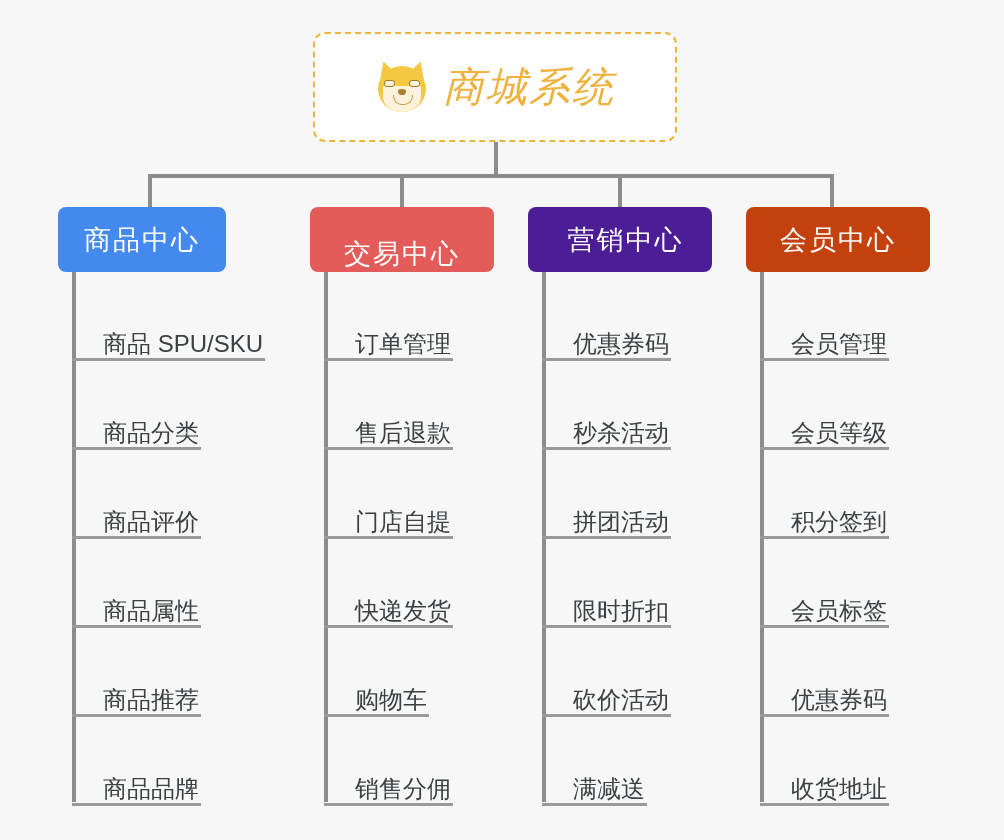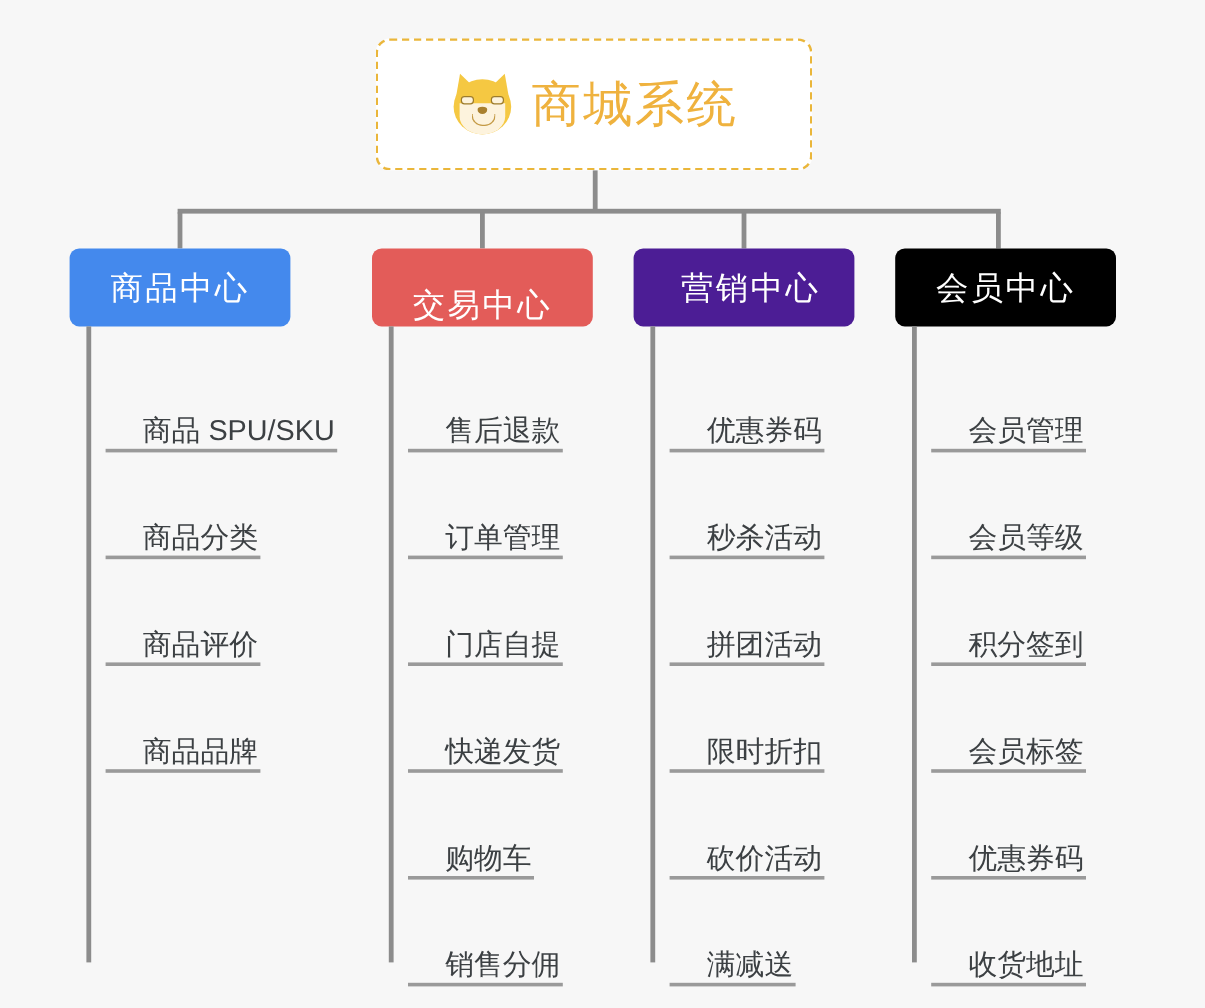--- a/index.html
+++ b/index.html
@@ -125,37 +125,37 @@
     height: 65px;
     border-radius: 8px;
     display: flex;
     align-items: center;
     justify-content: center;
     color: #ffffff;
     font-size: 27px;
     letter-spacing: 2px;
     box-sizing: border-box;
   }
-  #column-0 .cat-box { width: 184px; }
+  #column-0 .cat-box { width: 168px; }
   #column-1 .cat-box { width: 184px; align-items: flex-end; }
   #column-2 .cat-box { width: 184px; }
   #column-3 .cat-box { width: 184px; }
 
   .leaf-trunk {
     position: absolute;
     left: 14px;
     top: 65px;
     width: 4px;
     height: 530px;
     background: #8c8c8c;
   }
 
   .leaf-list {
     position: relative;
-    margin: 16px;
+    margin: 0;
     padding: 0;
     list-style: none;
   }
   .leaf-item {
     position: relative;
     height: 89px;
     box-sizing: border-box;
     display: flex;
     align-items: flex-end;
     padding-left: 45px;
@@ -182,21 +182,21 @@
   <span class="dog-icon">
     <span class="ear left"></span>
     <span class="ear right"></span>
     <span class="head"></span>
     <span class="muzzle"></span>
     <span class="eye left"></span>
     <span class="eye right"></span>
     <span class="nose"></span>
     <span class="mouth"></span>
   </span>
-  <span id="root-title" style="color: rgb(239, 178, 62);">商城系统</span>
+  <span id="root-title" style="color: rgb(239, 178, 62); font-style: italic;">商城系统</span>
 </div>
 
 <div class="conn" id="conn-root-stem" style="background: rgb(140, 140, 140);"></div>
 <div class="conn" id="conn-busbar" style="background: rgb(140, 140, 140);"></div>
 <div class="conn conn-drop" id="conn-drop-1" style="background: rgb(140, 140, 140);"></div>
 <div class="conn conn-drop" id="conn-drop-2" style="background: rgb(140, 140, 140);"></div>
 <div class="conn conn-drop" id="conn-drop-3" style="background: rgb(140, 140, 140);"></div>
 <div class="conn conn-drop" id="conn-drop-4" style="background: rgb(140, 140, 140);"></div>
 
 <div class="column" id="column-0">
@@ -211,38 +211,46 @@
     </li>
     <li class="leaf-item">
       <span class="leaf-label">商品分类</span>
       <span class="leaf-rule" style="width: 129px;"></span>
     </li>
     <li class="leaf-item">
       <span class="leaf-label">商品评价</span>
       <span class="leaf-rule" style="width: 129px;"></span>
     </li>
     <li class="leaf-item">
+      <span class="leaf-label">商品属性</span>
+      <span class="leaf-rule" style="width: 129px;"></span>
+    </li>
+    <li class="leaf-item">
+      <span class="leaf-label">商品推荐</span>
+      <span class="leaf-rule" style="width: 129px;"></span>
+    </li>
+    <li class="leaf-item">
       <span class="leaf-label">商品品牌</span>
       <span class="leaf-rule" style="width: 129px;"></span>
     </li>
   </ul>
 </div>
 
 <div class="column" id="column-1">
   <div class="cat-box" style="background: rgb(227, 92, 89);">
     <span>交易中心</span>
   </div>
   <div class="leaf-trunk" style="background: rgb(140, 140, 140);"></div>
   <ul class="leaf-list">
     <li class="leaf-item">
+      <span class="leaf-label">订单管理</span>
+      <span class="leaf-rule" style="width: 129px;"></span>
+    </li>
+    <li class="leaf-item">
       <span class="leaf-label">售后退款</span>
-      <span class="leaf-rule" style="width: 129px;"></span>
-    </li>
-    <li class="leaf-item">
-      <span class="leaf-label">订单管理</span>
       <span class="leaf-rule" style="width: 129px;"></span>
     </li>
     <li class="leaf-item">
       <span class="leaf-label">门店自提</span>
       <span class="leaf-rule" style="width: 129px;"></span>
     </li>
     <li class="leaf-item">
       <span class="leaf-label">快递发货</span>
       <span class="leaf-rule" style="width: 129px;"></span>
     </li>
@@ -284,21 +292,21 @@
       <span class="leaf-rule" style="width: 129px;"></span>
     </li>
     <li class="leaf-item">
       <span class="leaf-label">满减送</span>
       <span class="leaf-rule" style="width: 105px;"></span>
     </li>
   </ul>
 </div>
 
 <div class="column" id="column-3">
-  <div class="cat-box" style="background: #000000;">
+  <div class="cat-box" style="background: #c2410c;">
     <span>会员中心</span>
   </div>
   <div class="leaf-trunk" style="background: rgb(140, 140, 140);"></div>
   <ul class="leaf-list">
     <li class="leaf-item">
       <span class="leaf-label">会员管理</span>
       <span class="leaf-rule" style="width: 129px;"></span>
     </li>
     <li class="leaf-item">
       <span class="leaf-label">会员等级</span>

